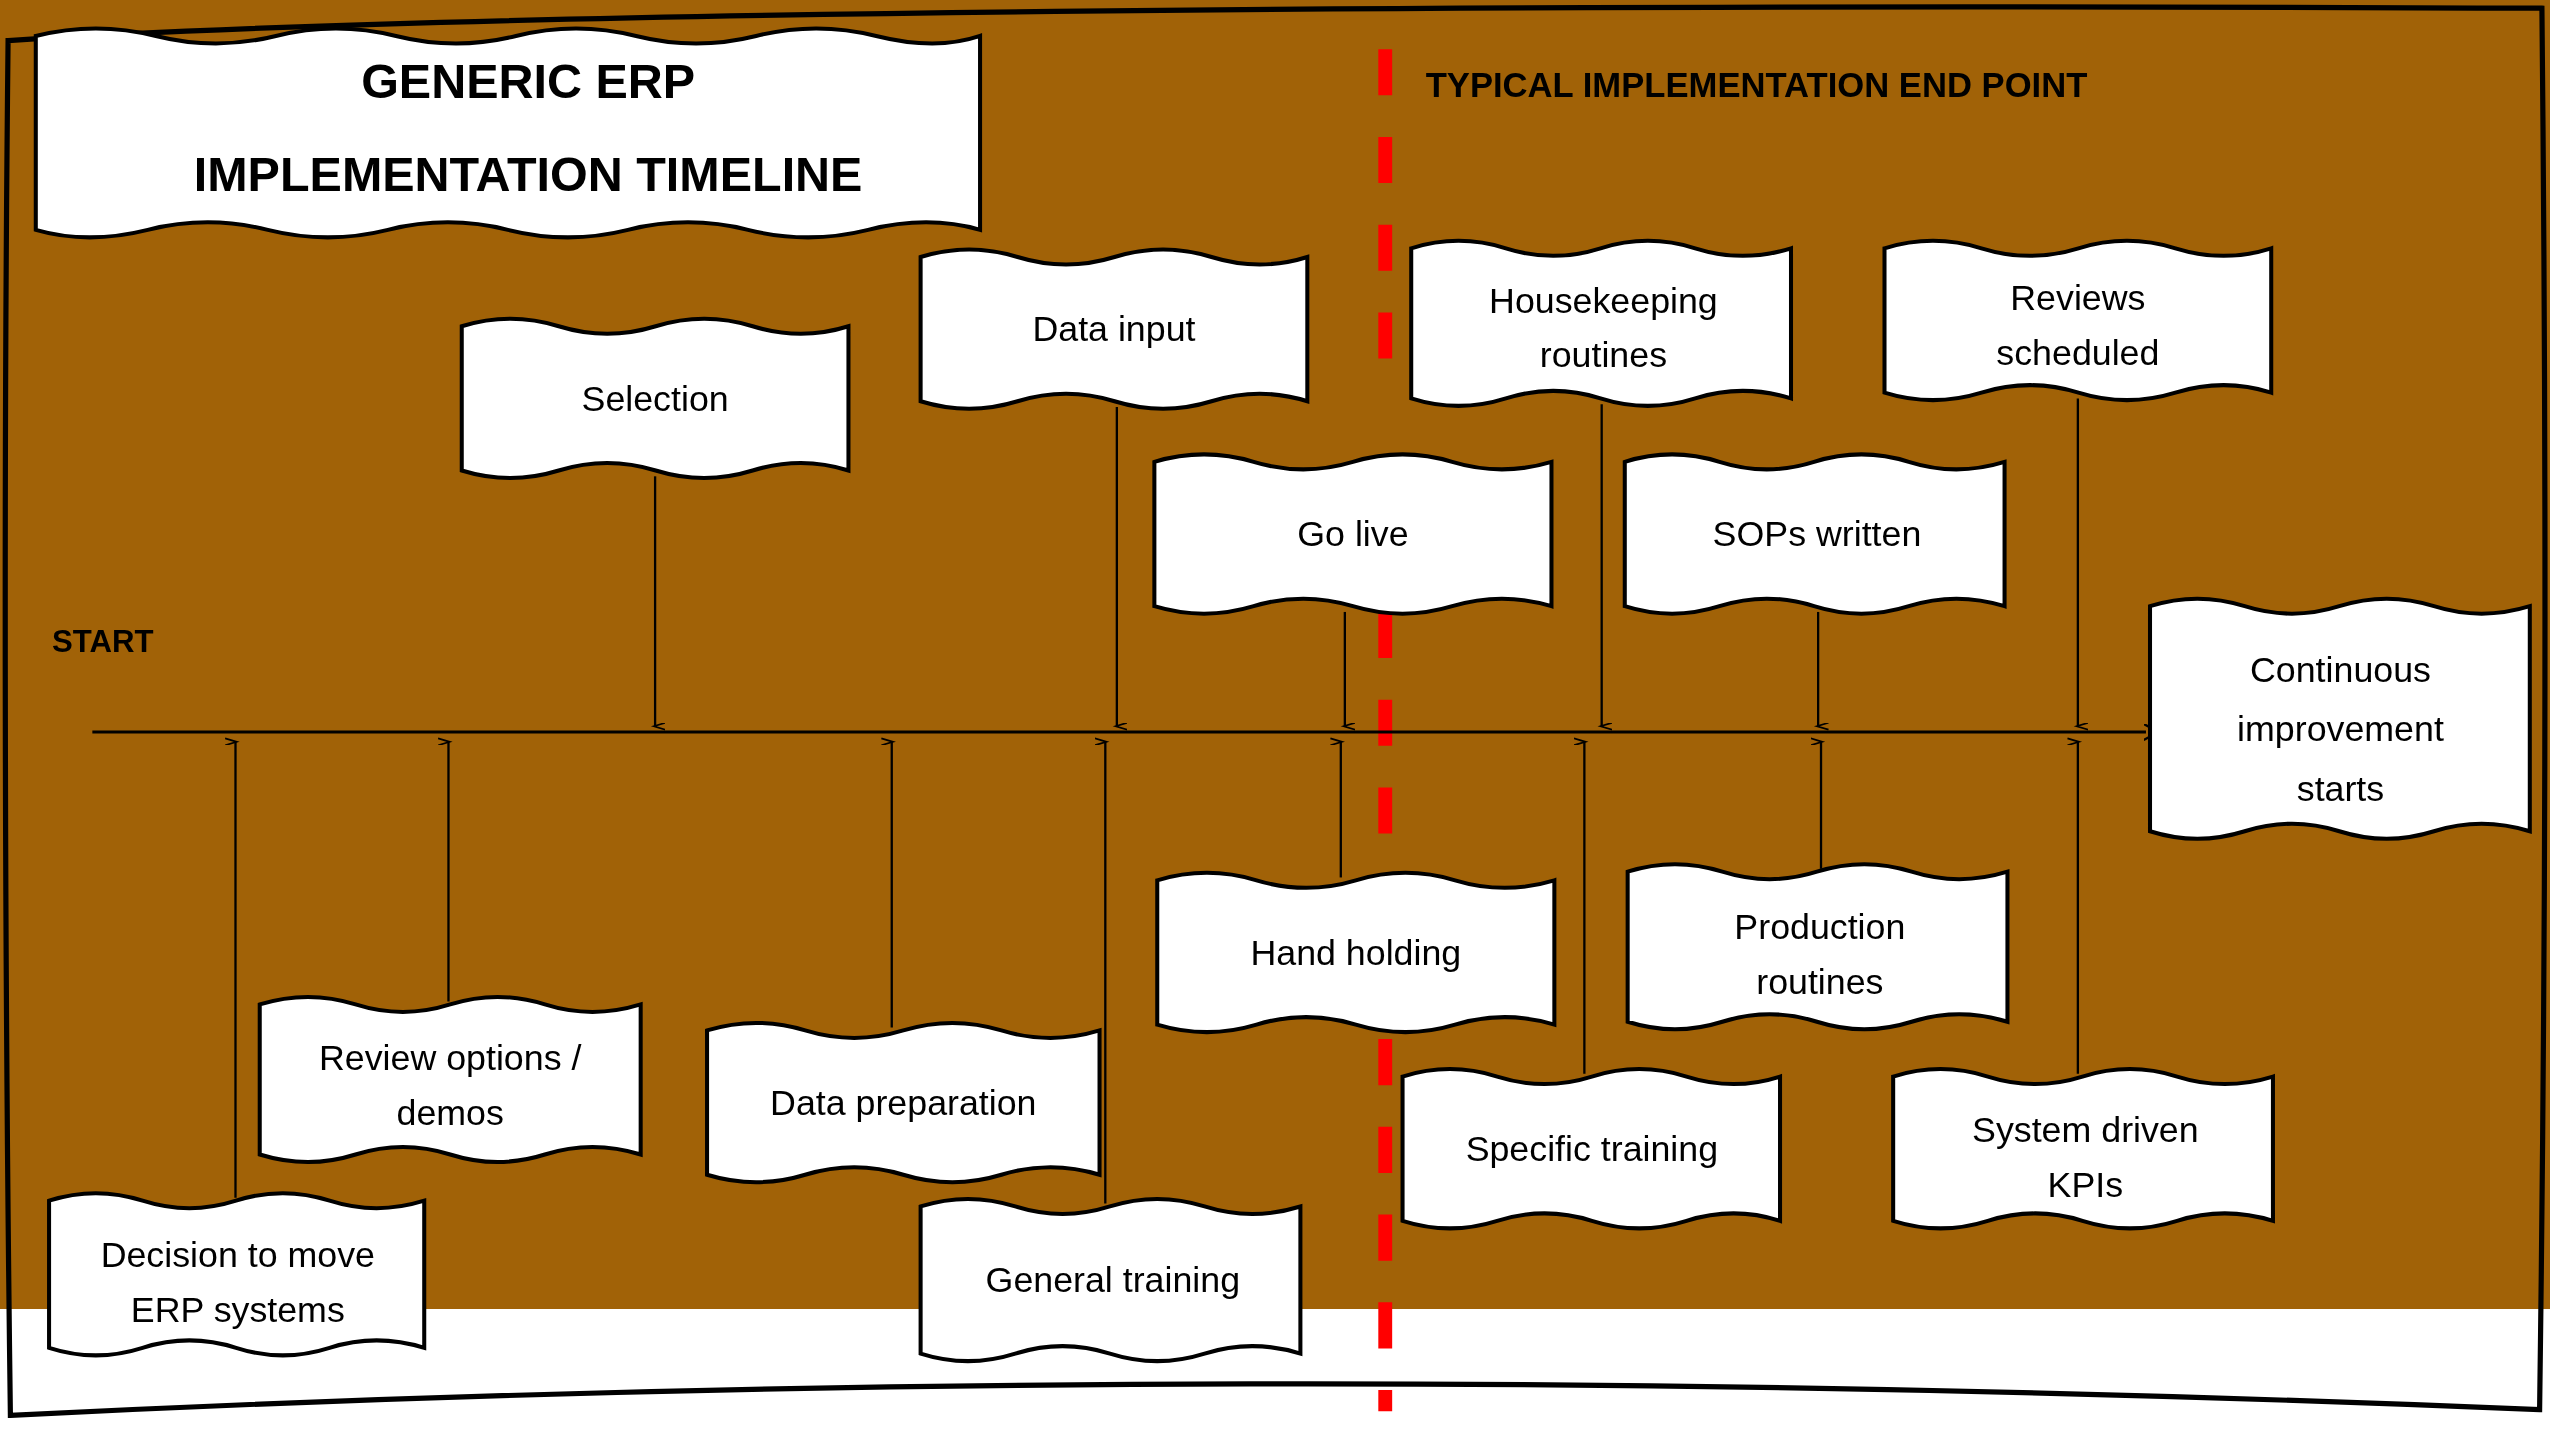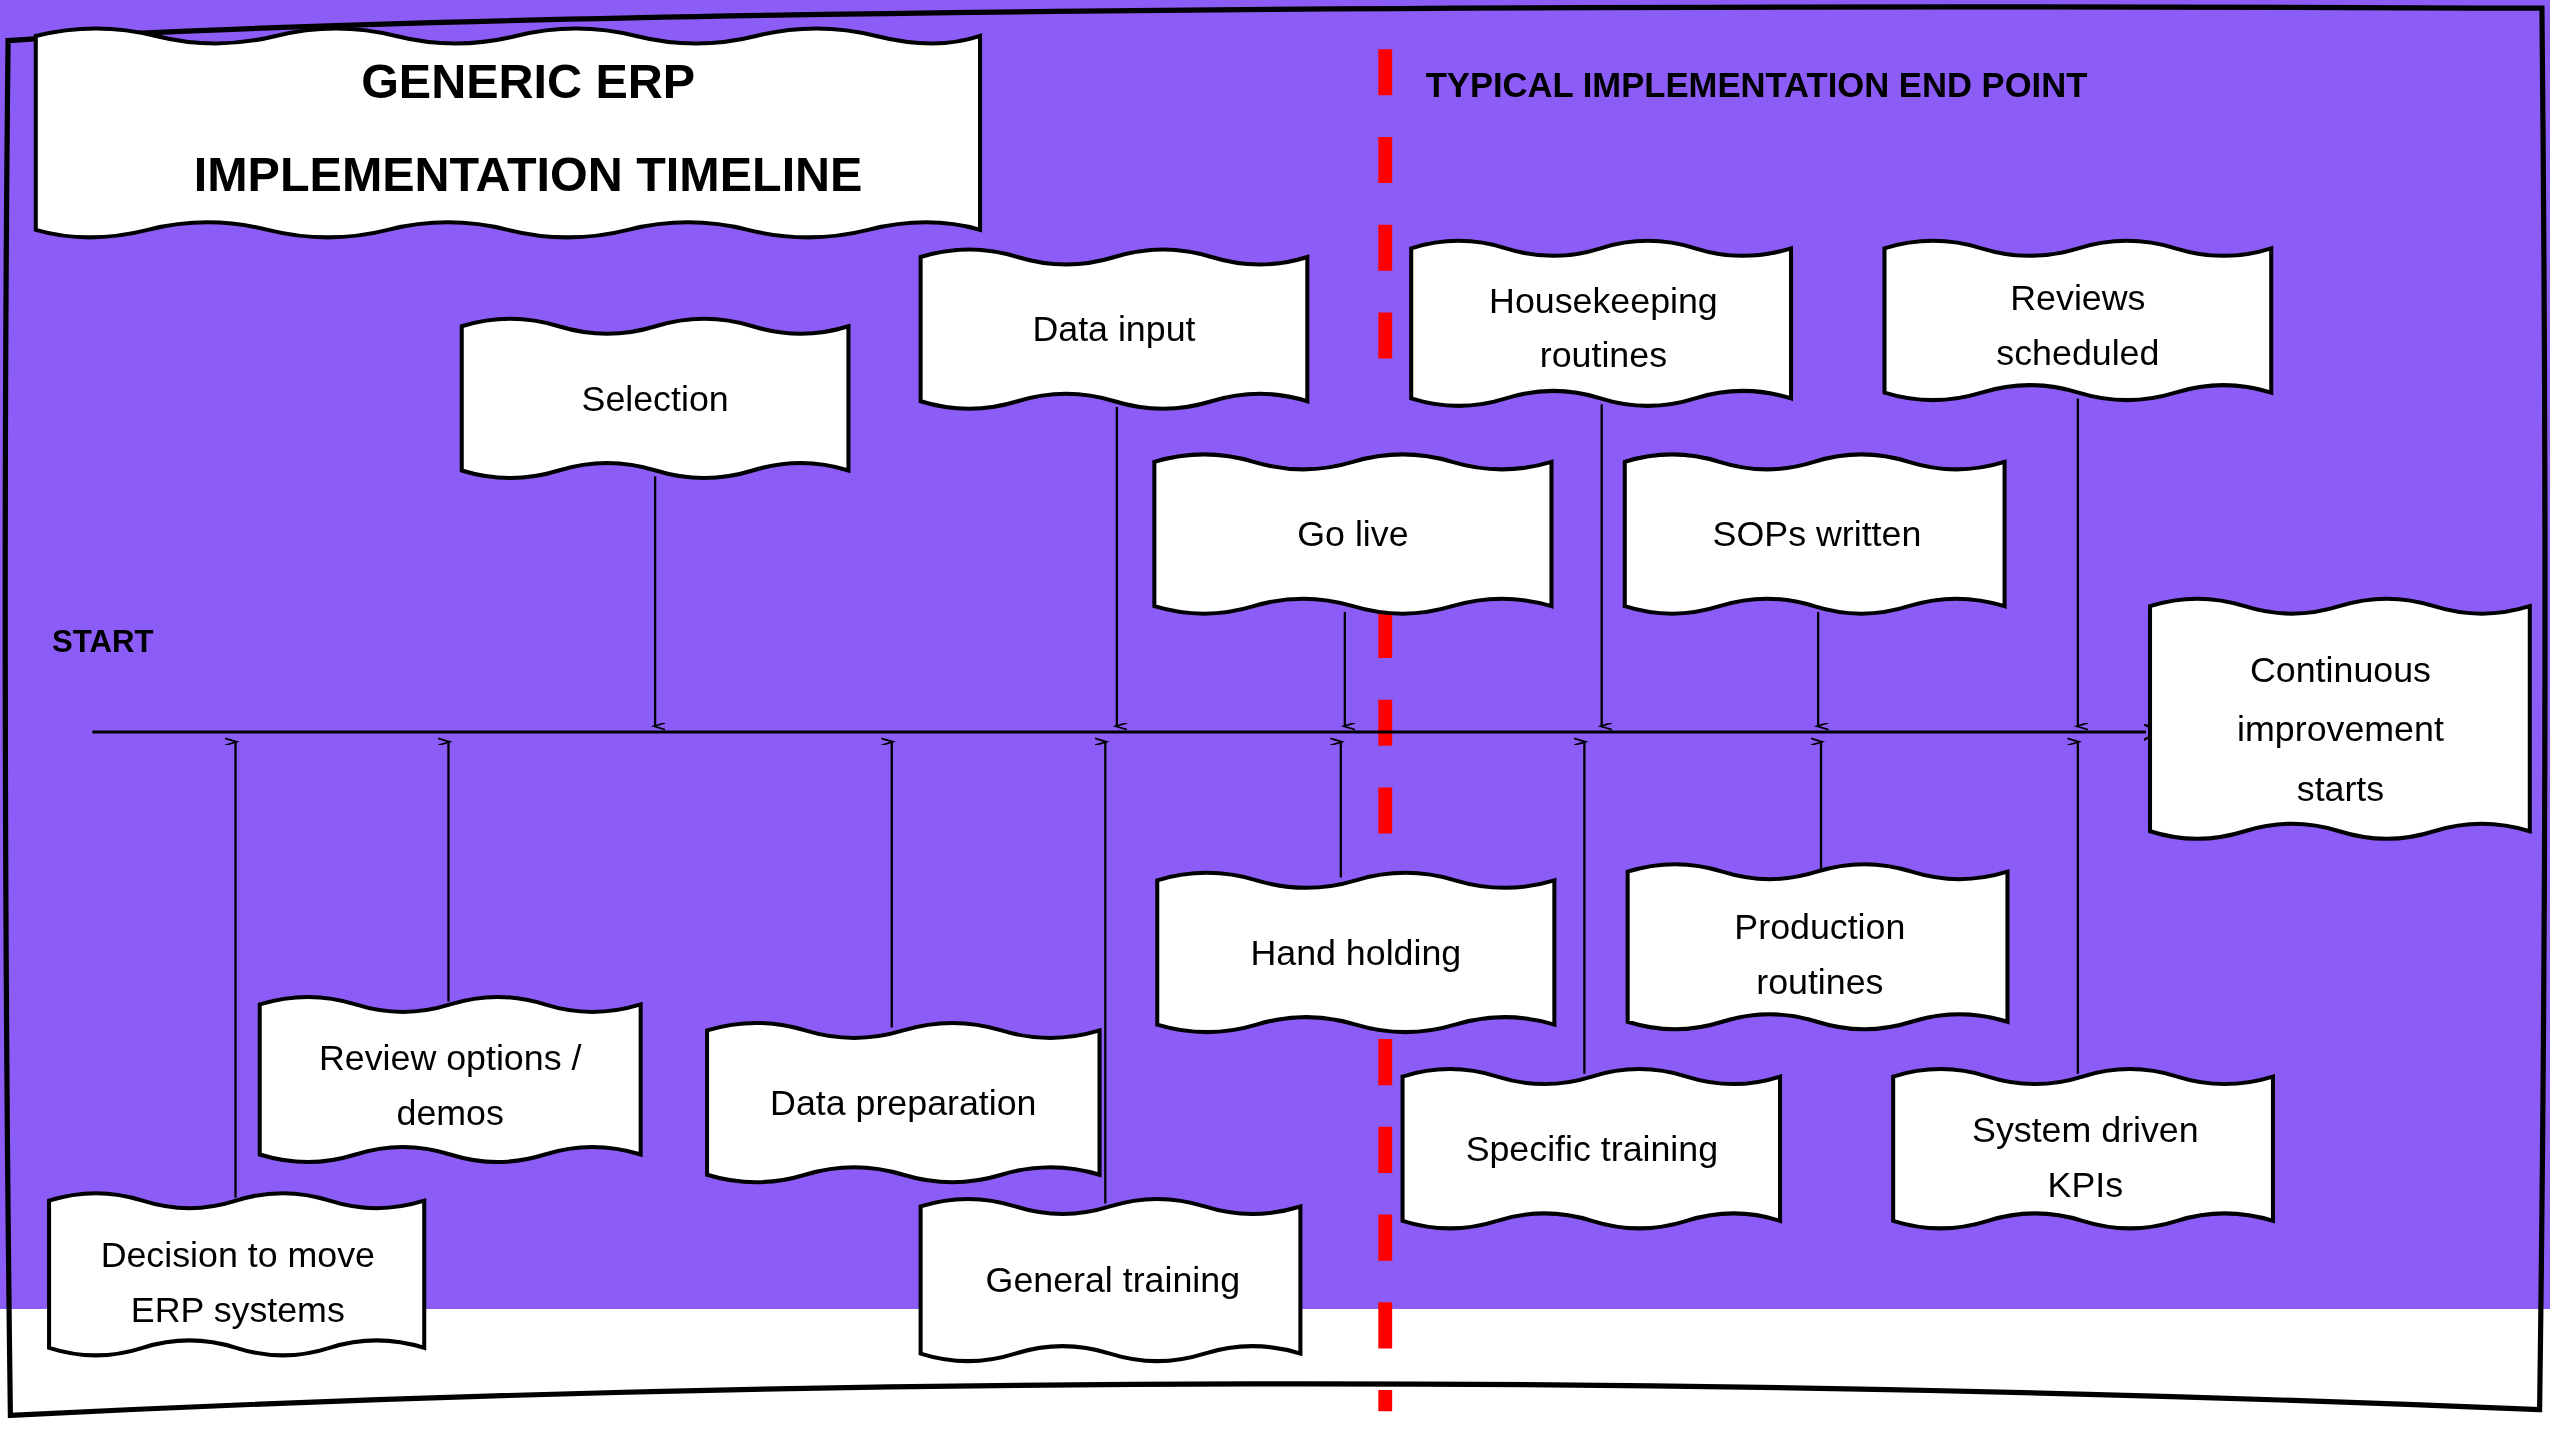--- a/index.html
+++ b/index.html
@@ -1,18 +1,18 @@
 <!DOCTYPE html>
 <html style="font-size:9.2px"><head>
 <meta charset="utf-8">
 <style>
   html,body{margin:0;padding:0;background:#ffffff;}
   body{width:2550px;height:1449px;overflow:hidden;
        font-family:"Liberation Sans","DejaVu Sans",sans-serif;}
-  #stage{position:relative;width:2550px;height:1309px;background:#8b5cf6;text-align:right;}
+  #stage{position:relative;width:2550px;height:1309px;background:#a16207;text-align:right;}
   svg#canvas{position:absolute;left:0;top:0;width:2550px;height:1449px;}
   .boxlabel{font-family:"Liberation Sans","DejaVu Sans",sans-serif;
             font-size:62px;fill:#000;text-anchor:middle;dominant-baseline:middle;}
   .titletext{font-family:"Liberation Sans","DejaVu Sans",sans-serif;
              font-size:84px;font-weight:bold;fill:#000;text-anchor:middle;}
   .startlabel{font-family:"Liberation Sans","DejaVu Sans",sans-serif;
               font-size:54px;font-weight:bold;fill:#000;}
   .endpoint{font-family:"Liberation Sans","DejaVu Sans",sans-serif;
             font-size:60px;font-weight:bold;fill:#000;}
 </style>

